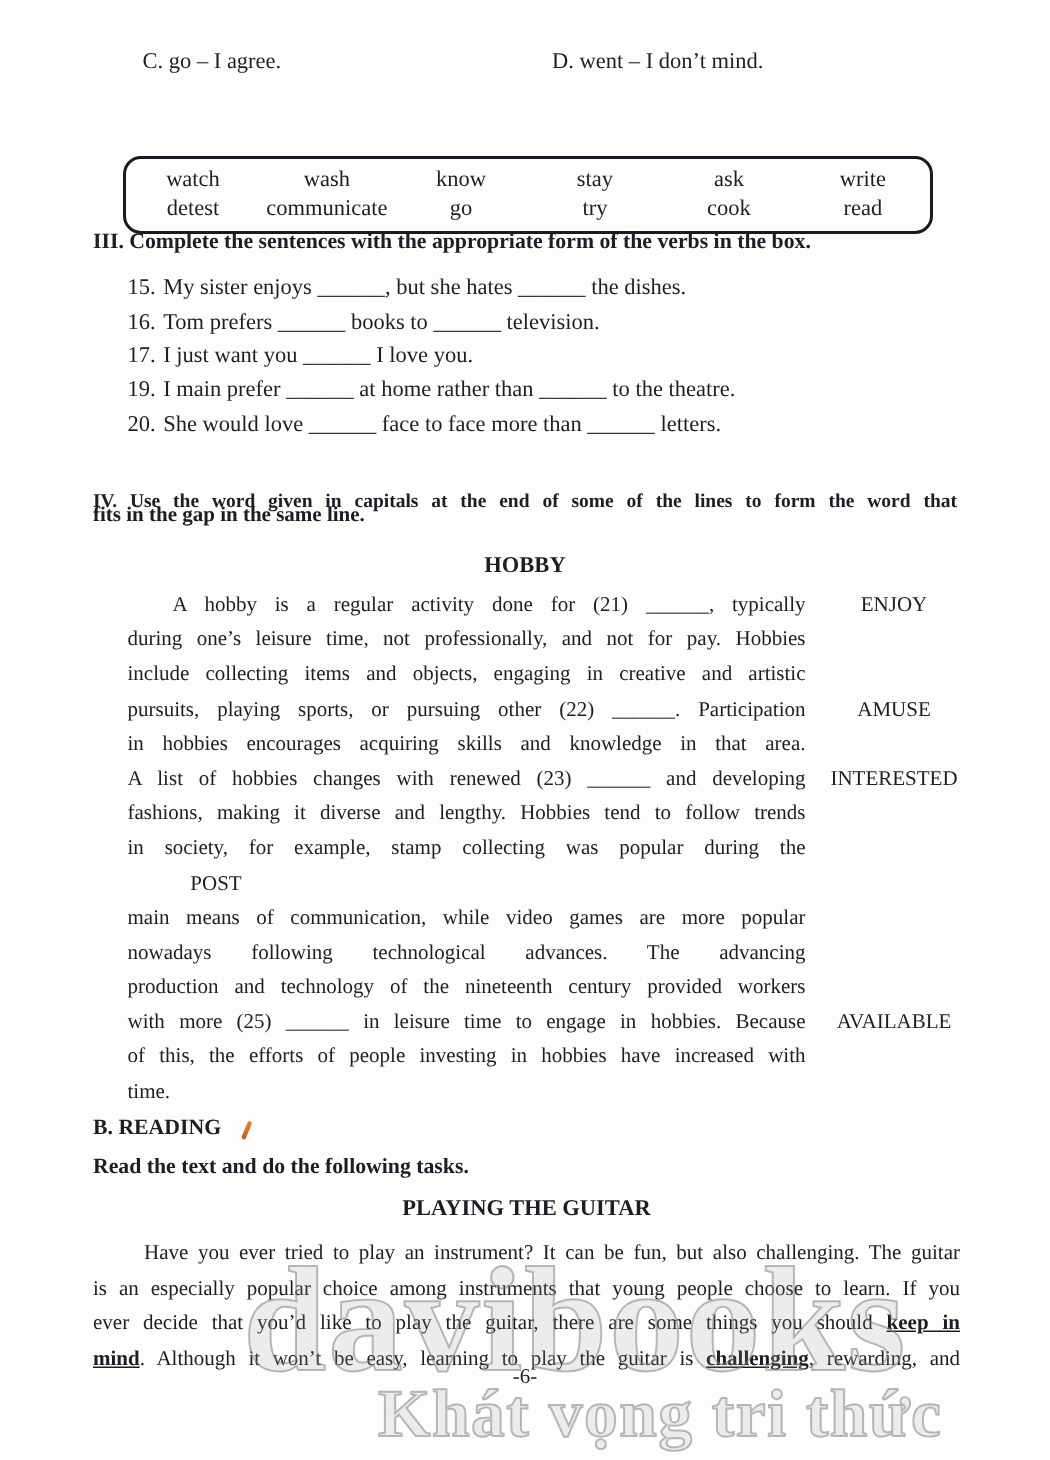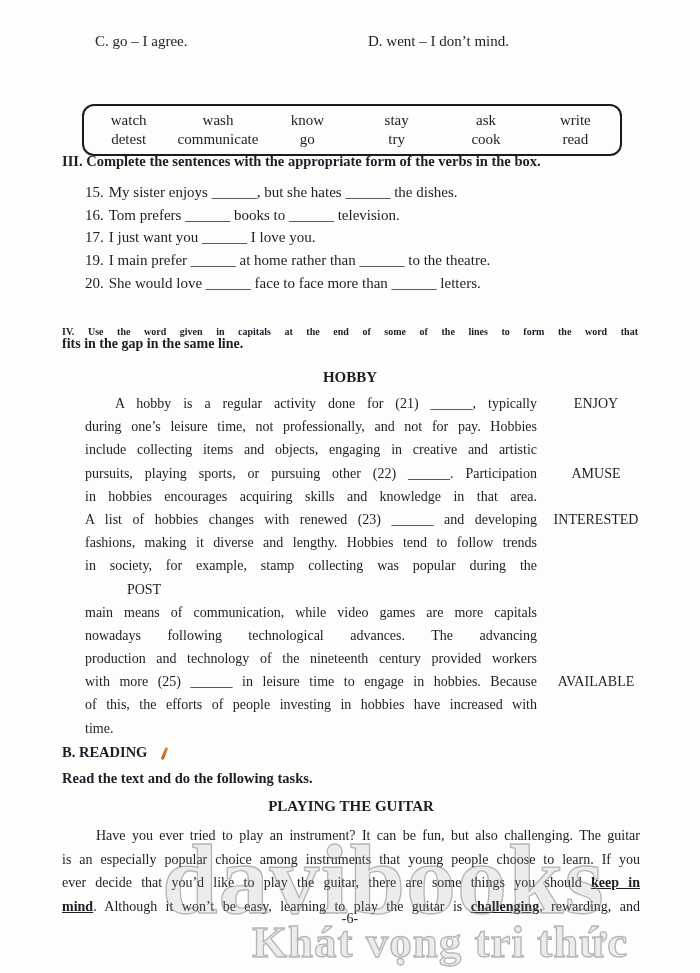--- a/index.html
+++ b/index.html
@@ -20,21 +20,21 @@
   .verb-box {
     left:82px; top:90px; width:540px; height:52px;
     border:2.5px solid #1a1a22; border-radius:12px;
     display:flex; align-items:center;margin-top:14px;
   }
   .verb-col { flex:1; text-align:center; font-size:15px; line-height:19px; }
   .verb-col div { white-space:nowrap; }
 
   
   .h-bold { font-weight:bold; font-size:14.5px; white-space:nowrap; }
-  .h4-line1 { font-weight:bold; font-size:10px; width:576px; text-align:justify; text-align-last:justify; }
+  .h4-line1 { font-weight:bold; font-size:13px; width:576px; text-align:justify; text-align-last:justify; }
   .h4-line2 { font-weight:bold; font-size:14px; white-space:nowrap; }
 
   
   .item { font-size:15px; height:22.7px; line-height:22.7px; white-space:nowrap; }
   .item .num { margin-right:5px; }
 
   
   .center-title { font-weight:bold; font-size:15px; text-align:center; }
   .passage-line { display:flex; height:23.2px; line-height:23.2px; }
   .passage-text {
@@ -152,21 +152,21 @@
       <div class="passage-cap"></div>
     </div>
   <div class="passage-line">
       <div class="passage-text">in society, for example, stamp collecting was popular during the</div>
       <div class="passage-cap"></div>
     </div>
   <div class="passage-line">
       <div class="passage-cap">POST</div>
     </div>
   <div class="passage-line">
-      <div class="passage-text">main means of communication, while video games are more capitals</div>
+      <div class="passage-text">main means of communication, while video games are more popular</div>
       <div class="passage-cap"></div>
     </div>
   <div class="passage-line">
       <div class="passage-text">nowadays following technological advances. The advancing</div>
       <div class="passage-cap"></div>
     </div>
   <div class="passage-line">
       <div class="passage-text">production and technology of the nineteenth century provided workers</div>
       <div class="passage-cap"></div>
     </div>

